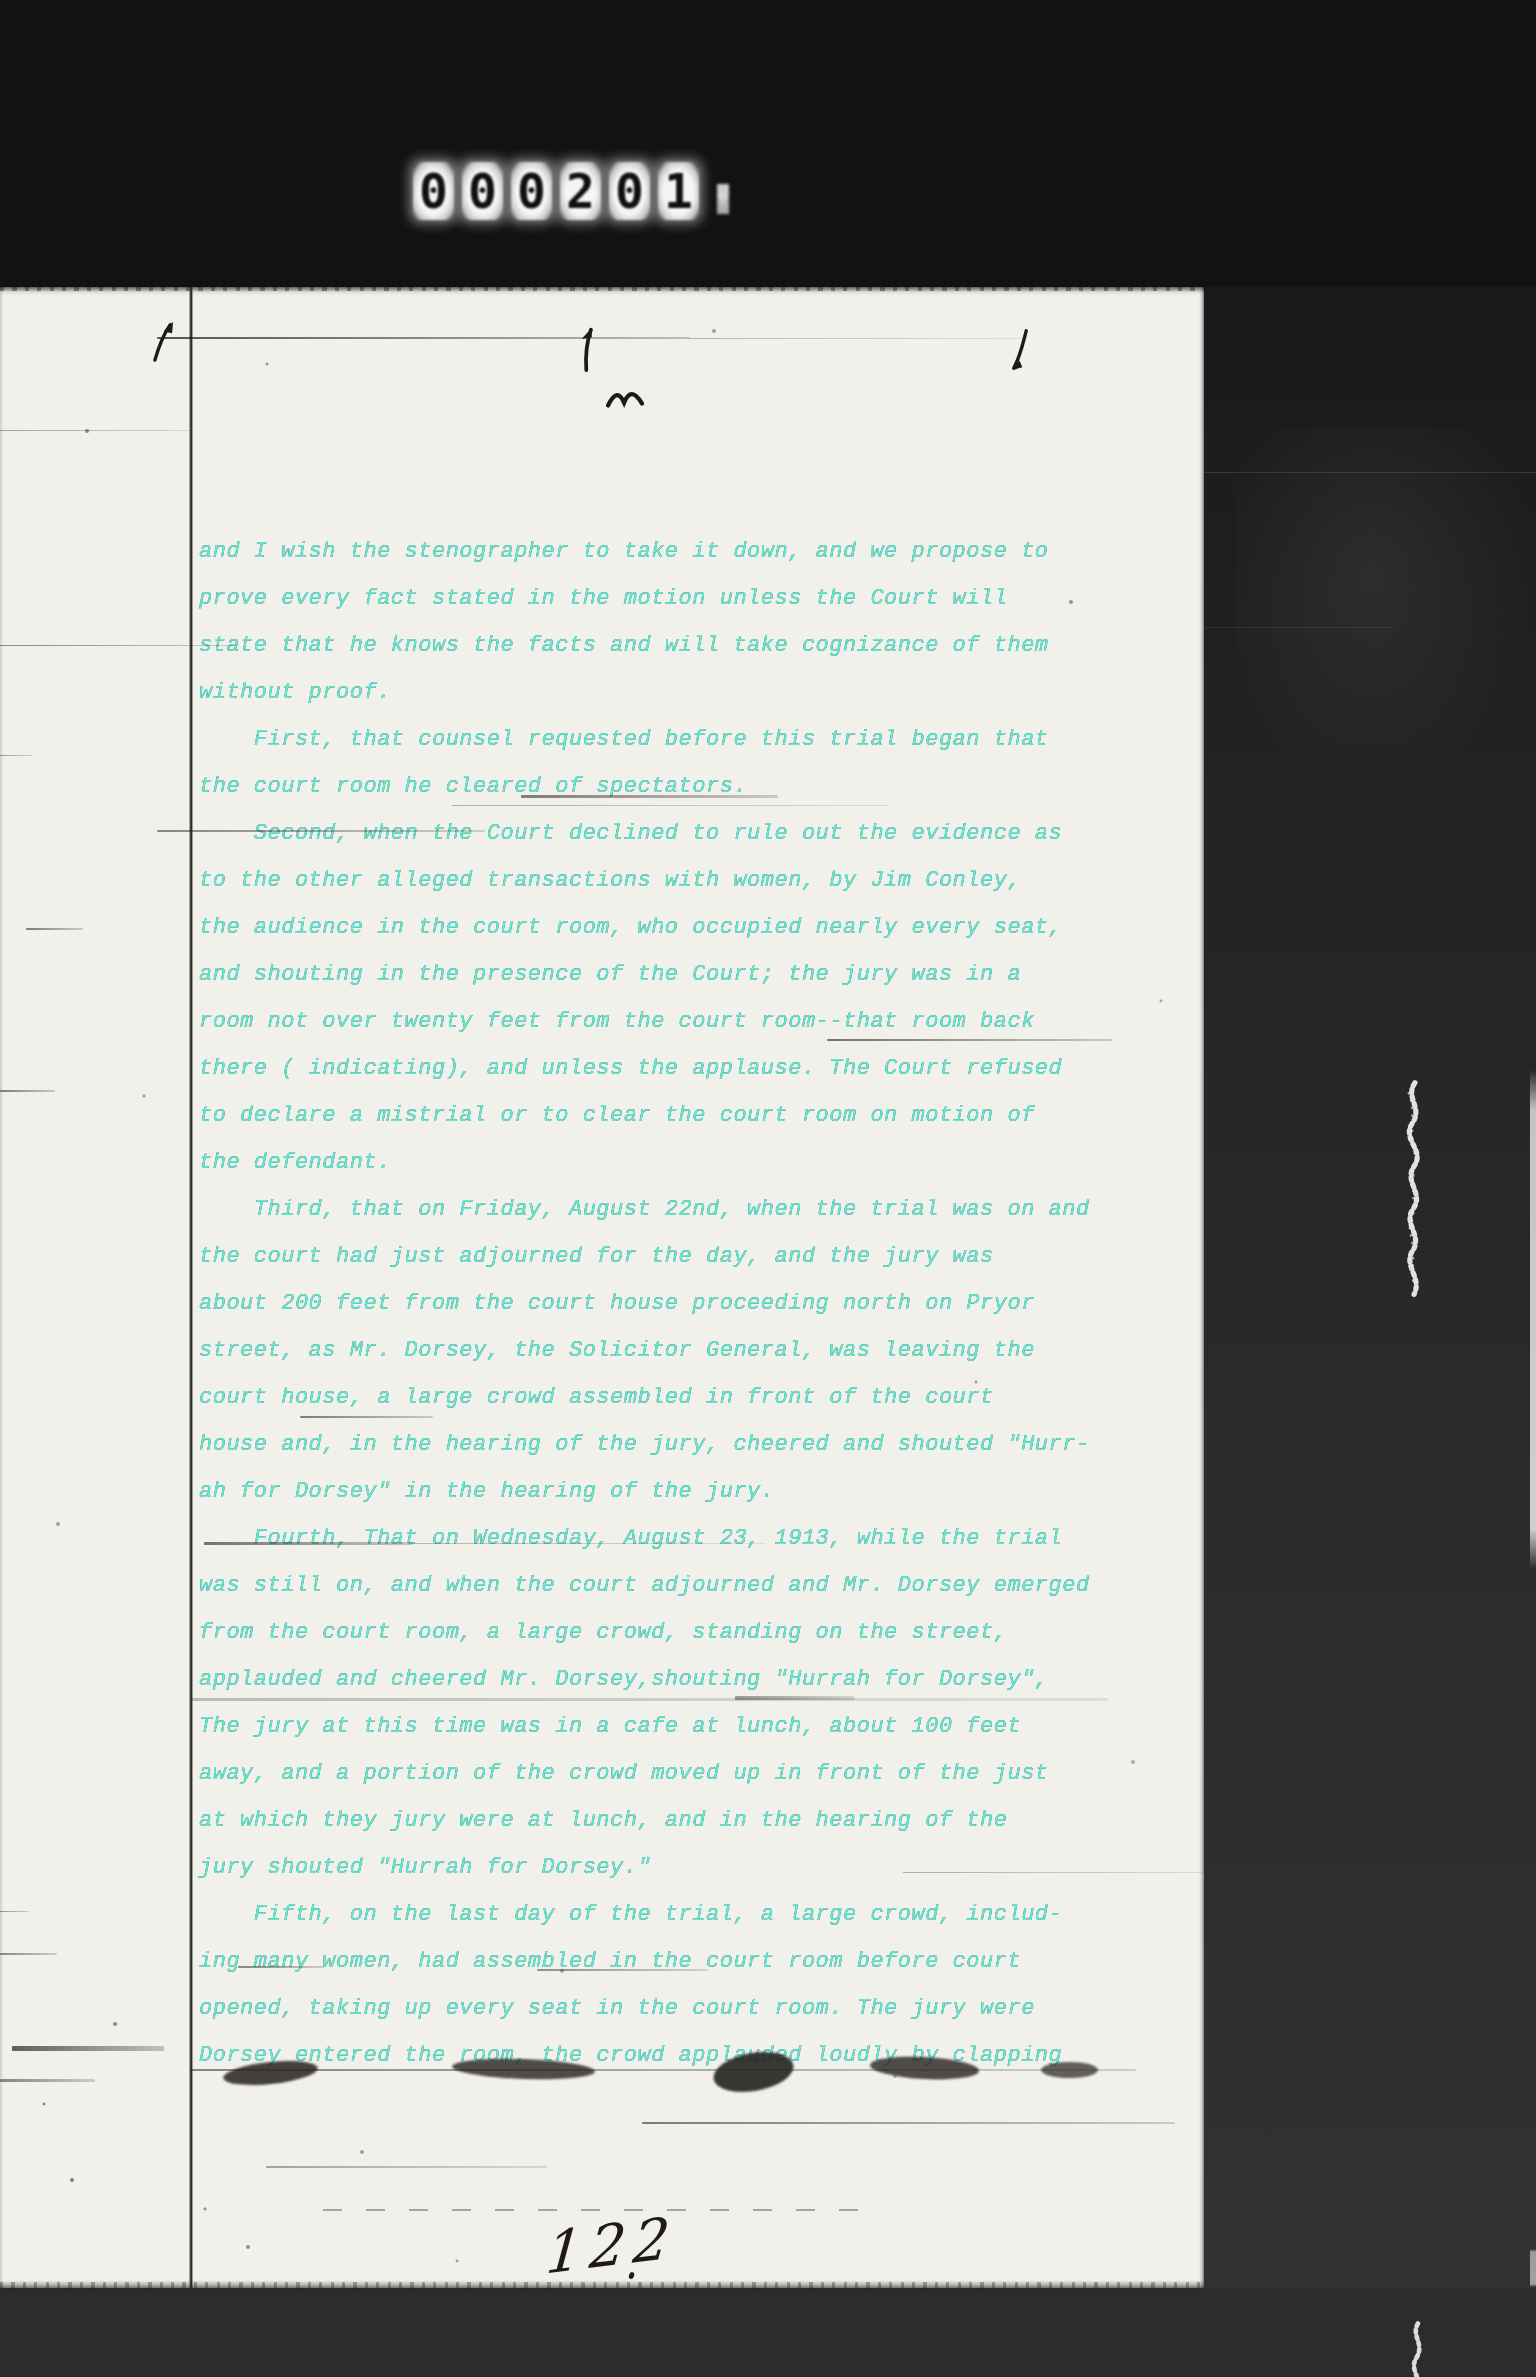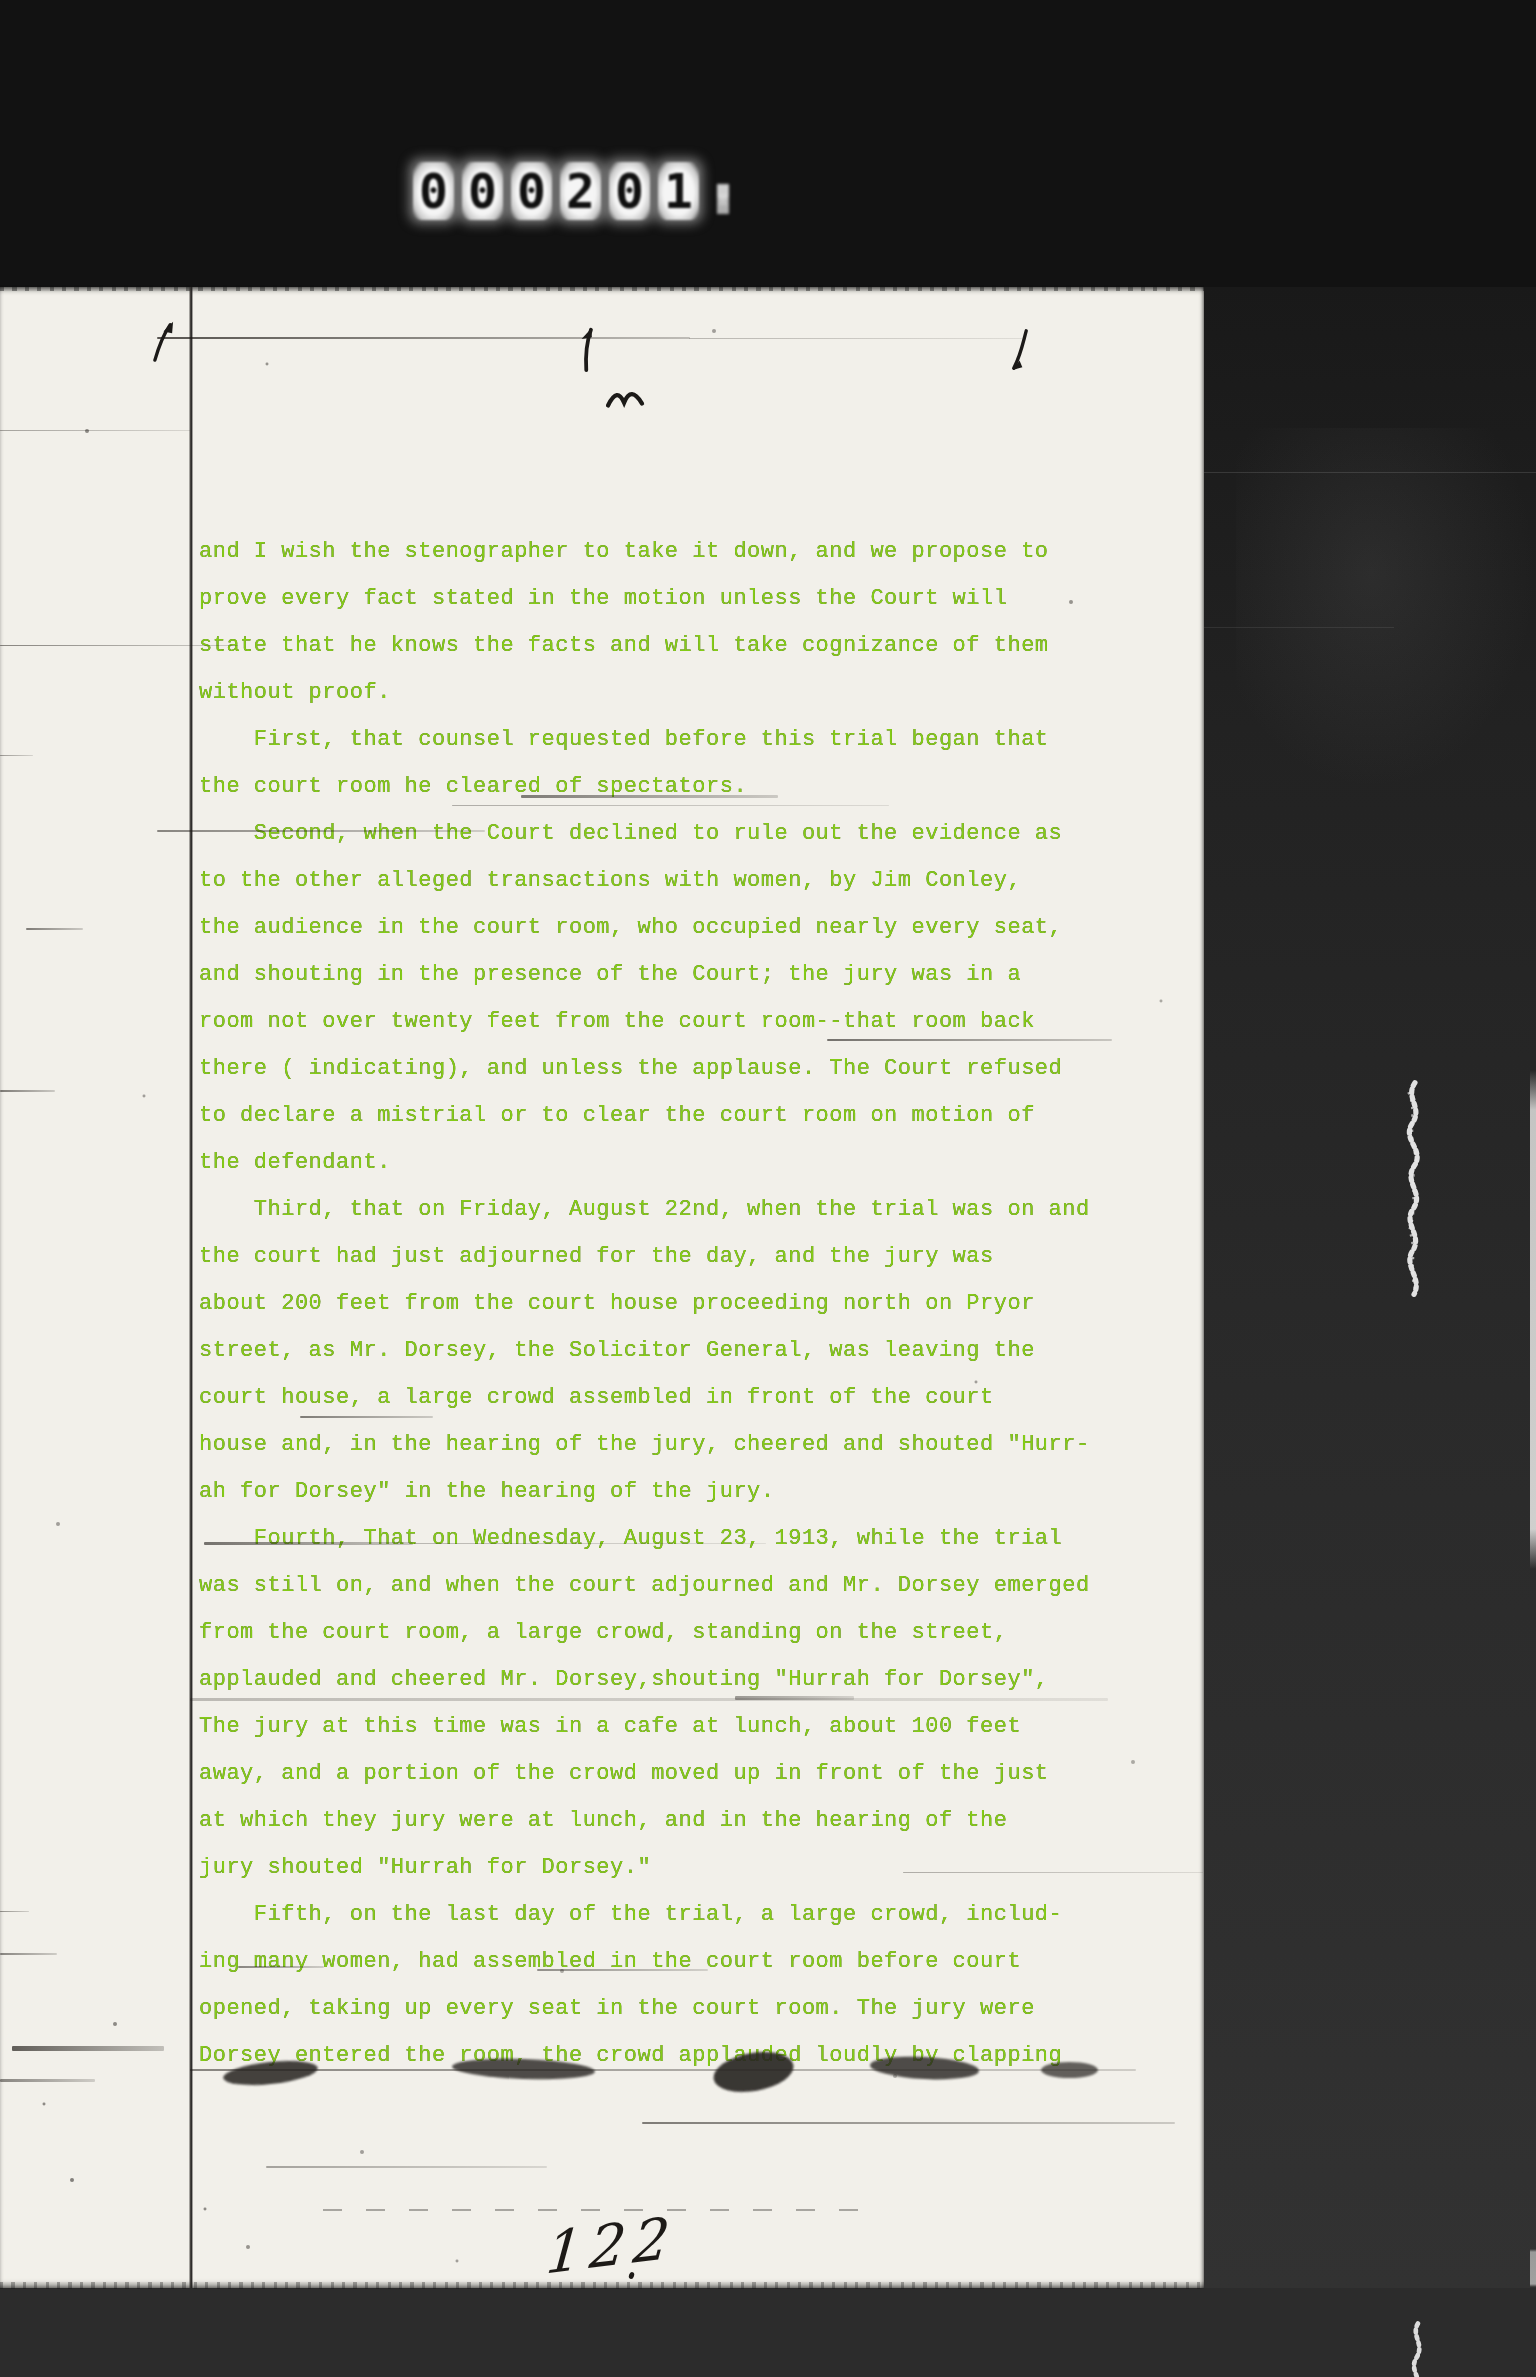--- a/index.html
+++ b/index.html
@@ -31,22 +31,22 @@
       143px 808px 0 0.5px rgba(40,36,32,.4), 57px 1236px 0 1px rgba(40,36,32,.4),
       975px 1094px 0 0.5px rgba(40,36,32,.4), 1132px 1474px 0 1px rgba(40,36,32,.35),
       114px 1736px 0 1px rgba(40,36,32,.5), 71px 1892px 0 1px rgba(40,36,32,.55),
       204px 1921px 0 0.5px rgba(40,36,32,.5), 361px 1864px 0 1px rgba(40,36,32,.4),
       43px 1816px 0 0.5px rgba(40,36,32,.5), 561px 1683px 0 1px rgba(40,36,32,.35),
       247px 1959px 0 1px rgba(40,36,32,.45), 456px 1973px 0 0.5px rgba(40,36,32,.4),
       894px 1788px 0 1px rgba(40,36,32,.3), 1160px 713px 0 0.5px rgba(40,36,32,.35);}
 
   
   .text-block{position:absolute;left:199px;top:528px;width:975px;}
-  .tline{height:47px;line-height:47px;font-size:22px;letter-spacing:0.5px;color:#84cc16;
-         white-space:pre;text-shadow:0 0 0.5px rgba(35,28,22,.85);}
+  .tline{height:47px;line-height:47px;font-size:22px;letter-spacing:0.5px;color:#5eead4;
+         white-space:pre;text-shadow:0 0 0.5px rgba(35,28,22,.85);font-style:italic;}
   .tline.overstruck{font-weight:bold;text-shadow:0 0 1px rgba(25,20,16,.95),1px 0.5px 0 rgba(25,20,16,.55);}
 
   
   .stamp{position:absolute;left:413px;top:162px;display:flex;gap:8px;filter:blur(0.8px);}
   .stamp-char{display:block;width:41px;height:58px;line-height:58px;text-align:center;
       font-family:"DejaVu Sans Mono",monospace;font-weight:bold;font-size:48px;color:#101010;
       background:radial-gradient(ellipse at 50% 52%,#f5f5f5 52%,#c8c8c8 74%,rgba(60,60,60,0) 98%);
       border-radius:7.6px;box-shadow:0 0 11.4px 3.3px rgba(238,238,238,.5);}
   .stamp-ghost{position:absolute;left:717px;top:184px;width:12.4px;height:30px;filter:blur(1.4px);
       background:radial-gradient(circle at 50% 20%,rgba(240,240,240,.85) 0 30%,rgba(0,0,0,0) 70%),

